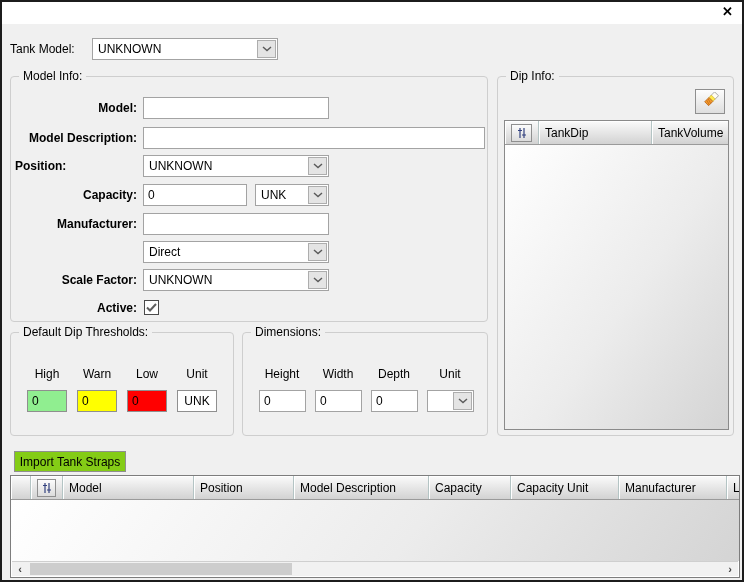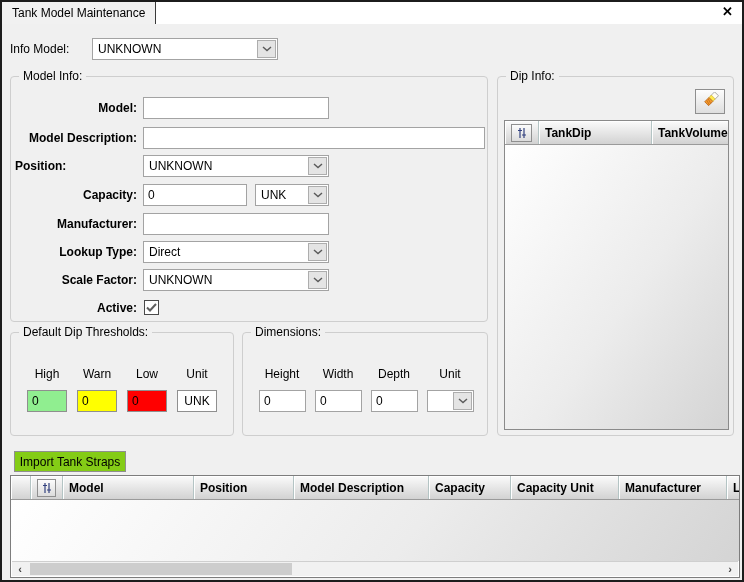--- a/index.html
+++ b/index.html
@@ -43,21 +43,21 @@
     position:absolute; width:15px; height:15px; background:#fff;
     border:1px solid #4a4a4a; display:flex; align-items:center; justify-content:center;
   }
   .checkbox svg { display:none; }
   .checkbox.checked svg { display:block; }
   
   .grid { position:absolute; border:1px solid #8a8a8a; background:#fff; overflow:hidden; }
   .grid-header { display:flex; height:24px; background:linear-gradient(#fbfbfb,#d2d2d2); border-bottom:1px solid #9a9a9a; }
   .grid-hcell {
     position:relative; flex:0 0 auto; display:flex; align-items:center;
-    padding:0 6px; font-weight:bold; border-right:1px solid #b4c4c4;
+    padding:0 6px; font-weight:normal; border-right:1px solid #b4c4c4;
     box-shadow:inset 1px 1px 0 #ffffff; overflow:hidden; white-space:nowrap;
   }
   .grid-body { position:absolute; left:0; right:0; bottom:0; background:linear-gradient(125deg,#ffffff 0%,#ececec 55%,#d4d4d4 100%); }
   .icon-btn-sm {
     width:21px; height:18px; background:linear-gradient(#fcfcfc,#dcdcdc);
     border:1px solid #8f8f8f; display:flex; align-items:center; justify-content:center;
   }
   .tool-btn {
     position:absolute; background:linear-gradient(#fdfdfd,#dedede);
     border:1px solid #8f8f8f; display:flex; align-items:center; justify-content:center;
@@ -71,25 +71,24 @@
   .hscroll { position:absolute; left:1px; right:1px; bottom:1px; height:15px; background:#f1f1f1; border-top:1px solid #cfcfcf; }
   .hscroll-arrow { position:absolute; top:0; width:16px; height:14px; display:flex; align-items:center; justify-content:center; color:#444; font-size:11px; font-weight:bold; }
   .hscroll-thumb { position:absolute; top:1px; height:12px; background:#cdcdcd; }
 </style>
 </head>
 <body>
 
 <div class="window">
 
   <div class="tabbar">
-    <div class="tab">Tank Model Maintenance</div>
     <div class="close-btn">✕</div>
   </div>
 
-  <div class="lbl" style="left:8px; top:36px;">Info Model:</div>
+  <div class="lbl" style="left:8px; top:36px;">Tank Model:</div>
   <div class="combo" style="left:90px; top:36px; width:186px;">
     <span class="combo-value">UNKNOWN</span>
     <span class="combo-btn">
       <svg width="10" height="6" viewBox="0 0 10 6">
           <path d="M1 1 L5 4.6 L9 1" stroke="#5a5a5a" stroke-width="1.4" fill="none"></path>
         </svg>
     </span>
   </div>
 
   <div class="groupbox" style="left:8px; top:74px; width:478px; height:246px;">
@@ -118,21 +117,20 @@
       <span class="combo-btn">
         <svg width="10" height="6" viewBox="0 0 10 6">
             <path d="M1 1 L5 4.6 L9 1" stroke="#5a5a5a" stroke-width="1.4" fill="none"></path>
           </svg>
       </span>
     </div>
 
     <div class="lbl bold" style="left:4px; top:136px; width:122px; text-align:right;">Manufacturer:</div>
     <input class="tbox" style="left: 132px; top: 136px; width: 186px;" value="">
 
-    <div class="lbl bold" style="left:4px; top:164px; width:122px; text-align:right;">Lookup Type:</div>
     <div class="combo" style="left:132px; top:164px; width:186px;">
       <span class="combo-value">Direct</span>
       <span class="combo-btn">
         <svg width="10" height="6" viewBox="0 0 10 6">
             <path d="M1 1 L5 4.6 L9 1" stroke="#5a5a5a" stroke-width="1.4" fill="none"></path>
           </svg>
       </span>
     </div>
 
     <div class="lbl bold" style="left:4px; top:192px; width:122px; text-align:right;">Scale Factor:</div>

